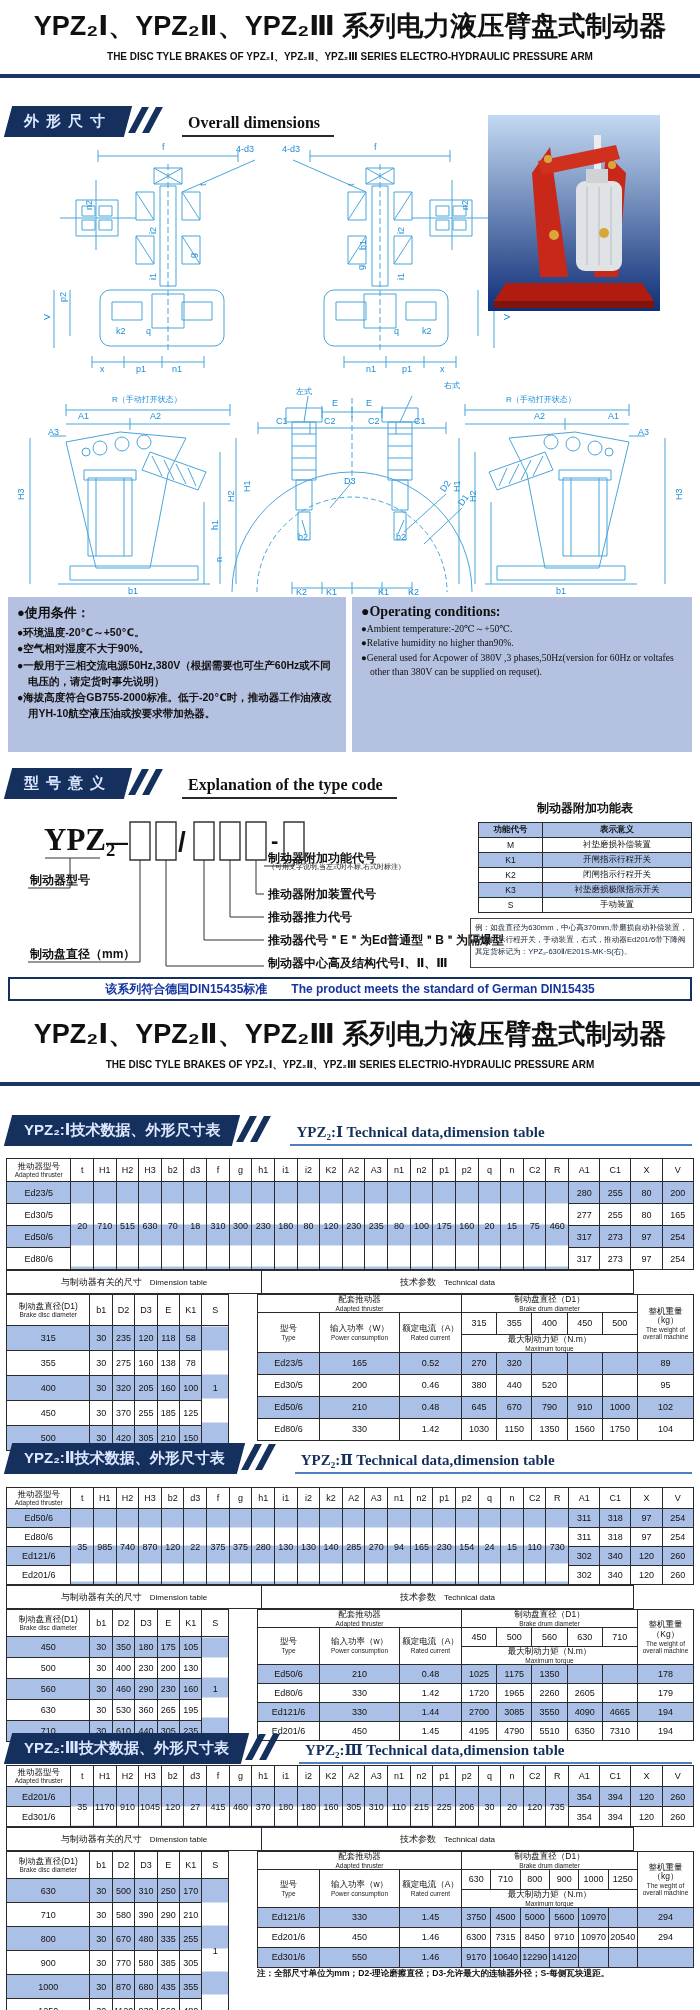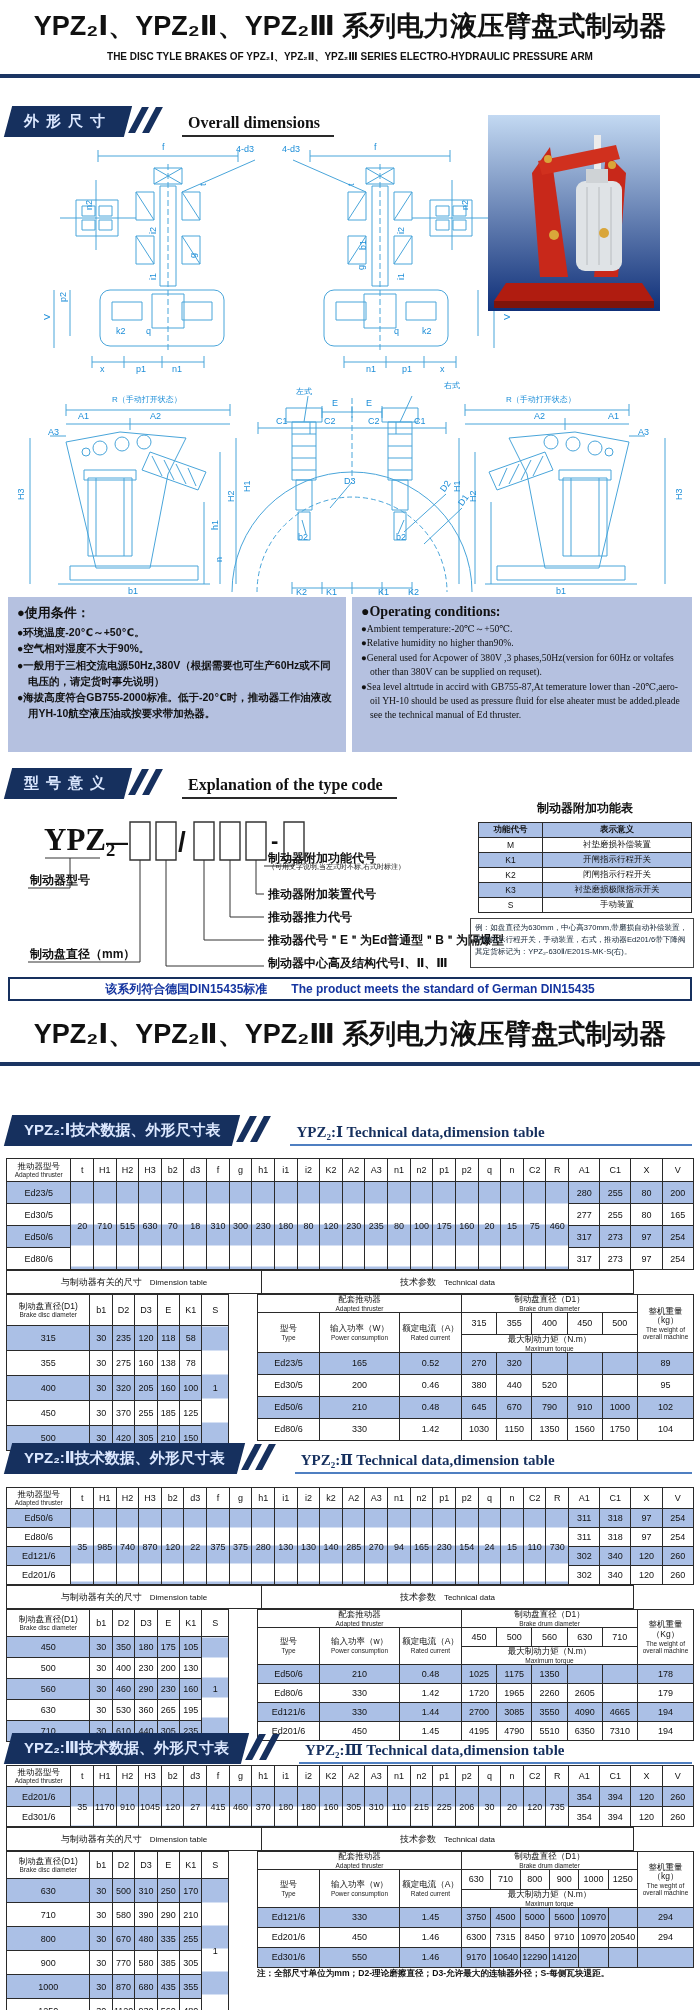--- a/index.html
+++ b/index.html
@@ -313,21 +313,20 @@
   <div class="ci">●环境温度-20℃～+50℃。</div>
       <div class="ci">●空气相对湿度不大于90%。</div>
       <div class="ci">●一般用于三相交流电源50Hz,380V（根据需要也可生产60Hz或不同电压的，请定货时事先说明）</div>
       <div class="ci">●海拔高度符合GB755-2000标准。低于-20℃时，推动器工作油液改用YH-10航空液压油或按要求带加热器。</div>
     </div>
   <div id="cond-en" class="cond">
     <div class="ct">●Operating conditions:</div>
   <div class="ci">●Ambient temperature:-20℃～+50℃.</div>
       <div class="ci">●Relative humidity no higher than90%.</div>
       <div class="ci">●General used for Acpower of 380V ,3 phases,50Hz(version for 60Hz or voltafes other than 380V can be supplied on requset).</div>
-      <div class="ci">●Sea level altrtude in accird with GB755-87,At temerature lower than -20℃,aero-oil YH-10 should be used as pressure fluid for else aheater must be added.pleade see the technical manual of Ed thruster.</div>
     </div>
 
   <div class="badge-row" style="top:765px;">
     <div class="badge cn4"><span class="in">型号意义</span></div>
     <div class="sl"></div>
       <div class="sl"></div>
     <div class="t-title thin">Explanation of the type code</div>
   </div>
 
   <div id="typecode">
@@ -403,20 +402,21 @@
     <div id="example">例：如盘直径为630mm，中心高370mm,带磨损自动补偿装置，开闸指示行程开关，手动装置，右式，推动器Ed201/6带下降阀其定货标记为：YPZ₂-630Ⅱ/E201S-MK·S(右)。</div>
   </div>
 
   <div id="banner">
     <span>该系列符合德国DIN15435标准</span>
     <span>The product meets the standard of German DIN15435</span>
   </div>
 
   <div class="hdr" style="top:1008px;">
     <div class="t">YPZ₂Ⅰ、YPZ₂Ⅱ、YPZ₂Ⅲ 系列电力液压臂盘式制动器</div>
+    <div class="s">THE DISC TYLE BRAKES OF YPZ₂Ⅰ、YPZ₂Ⅱ、YPZ₂Ⅲ SERIES ELECTRIO-HYDRAULIC PRESSURE ARM</div>
     <div class="rule"></div>
   </div>
 
   <div class="badge-row" style="top:1112px;">
     <div class="badge"><span class="in">YPZ₂:Ⅰ技术数据、外形尺寸表</span></div>
     <div class="sl"></div>
       <div class="sl"></div>
     <div class="t-title wide">YPZ₂:Ⅰ Technical data,dimension table</div>
   </div>
   <div id="tbl1" class="dtbl" style="top:1158px;">

